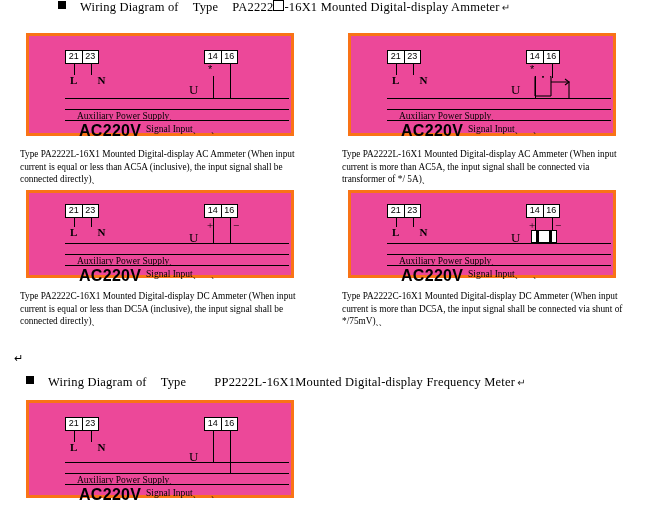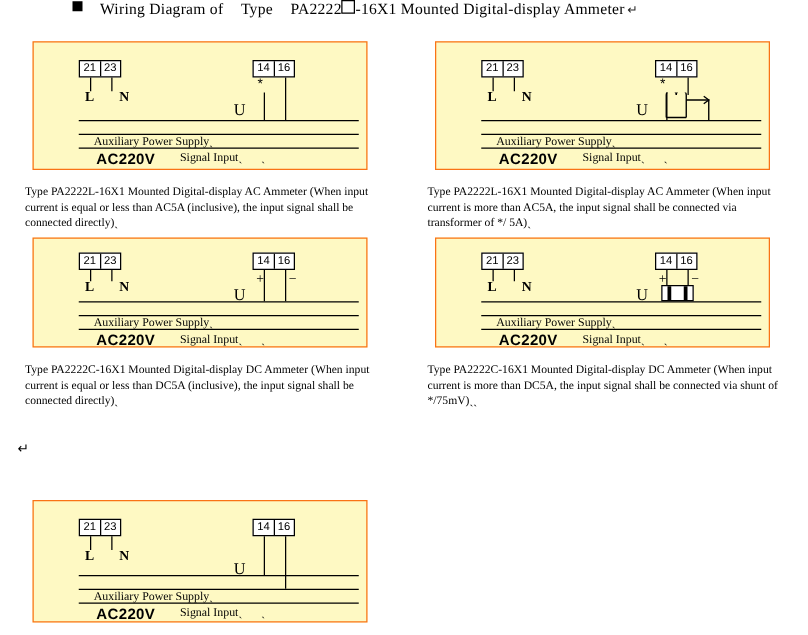--- a/index.html
+++ b/index.html
@@ -52,23 +52,23 @@
   }
   .pilcrow {
     font-size: 10px;
     color: #222;
     margin-left: 2px;
   }
 
   
   .diagram {
     position: absolute;
-    border: 1px solid #f97316;
+    border: 3px solid #f97316;
     box-sizing: border-box;
-    background: #fef9c3;
+    background: #ec4899;
   }
 
   
   .term {
     position: absolute;
     border: 1px solid #000;
     box-sizing: border-box;
     display: flex;
     background: #fff;
   }
@@ -101,21 +101,21 @@
     letter-spacing: 9px;
   }
   .aux {
     position: absolute;
     font-size: 9.5px;
     white-space: nowrap;
   }
   .ac220 {
     position: absolute;
     font-family: "Liberation Sans", sans-serif;
-    font-size: 12px;
+    font-size: 16px;
     font-weight: bold;
     letter-spacing: 0.3px;
     white-space: nowrap;
   }
   .sig {
     position: absolute;
     font-size: 9.5px;
     white-space: nowrap;
   }
   .ubig {
@@ -302,20 +302,26 @@
 
     <div class="aux" style="left:48px; top:63px;">Auxiliary Power  Supplyˎ</div>
     <div class="ac220" style="left:50px; top:74px;">AC220V</div>
     <div class="sig" style="left:117px; top:76px;">Signal Inputˎ</div>
     <div class="sig" style="left:182px; top:76px;">ˎ</div>
   </div>
   <div class="caption" style="left:342px; top:290px; width:288px;">Type PA2222C-16X1  Mounted Digital-display DC Ammeter (When input current is more than DC5A, the input signal shall be connected  via shunt of */75mV)ˎˎ</div>
 
   <div class="loose-pilcrow" style="left:14px; top:352px;">↵</div>
 
+  <div class="heading" style="left:26px; top:375px;">
+    <span class="bullet"></span>
+    <span class="heading-text">
+      <span>Wiring Diagram of</span><span class="sp"></span><span>Type</span><span class="sp"></span><span class="sp"></span><span>PP2222L-16X1Mounted  Digital-display  Frequency Meter</span><span class="pilcrow">↵</span>
+    </span>
+  </div>
 
   <div class="diagram" style="left:26px; top:400px; width:268px; height:98px;">
     <div class="term" style="left:36px; top:14px; width:34px; height:14px;">
       <div class="cell">21</div>
       <div class="cell">23</div>
     </div>
     <div class="lead" style="left:45px; top:28px; height:11px;"></div>
     <div class="lead" style="left:62px; top:28px; height:11px;"></div>
     <div class="label-ln" style="left:41px; top:38px;">L   N</div>
 

